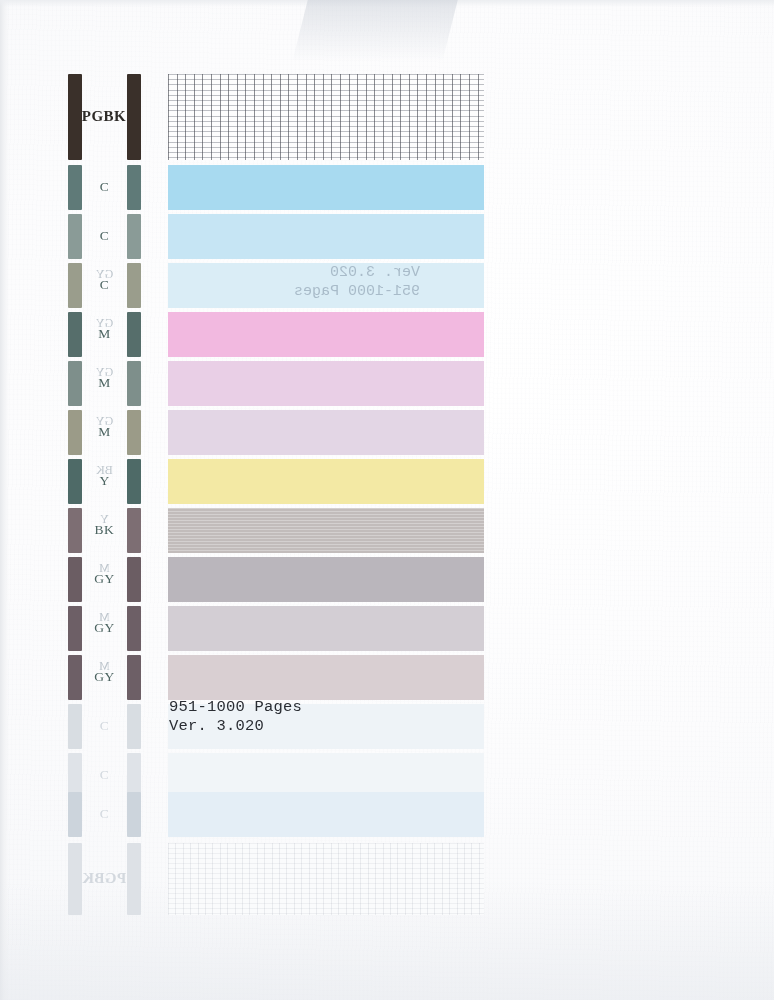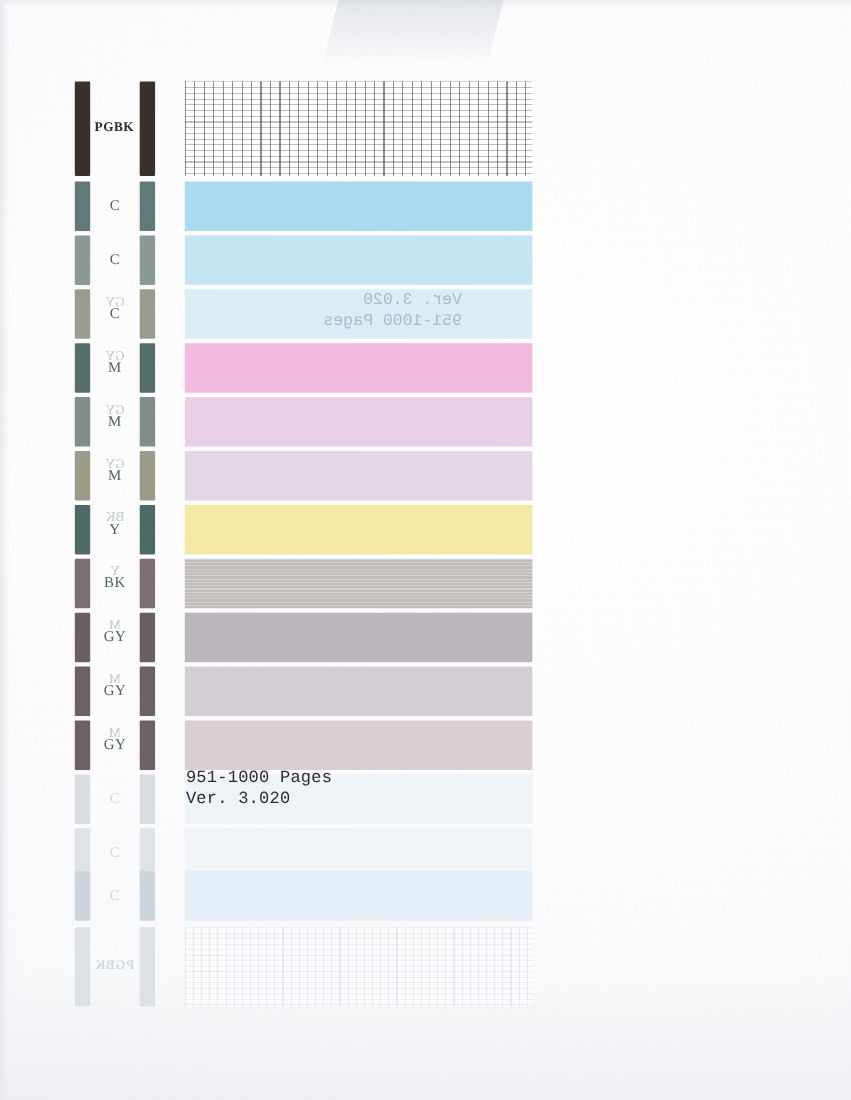--- a/index.html
+++ b/index.html
@@ -75,21 +75,21 @@
   .row-label {
     position: absolute;
     left: 82px;
     width: 45px;
     text-align: center;
     font-family: "Liberation Serif", serif;
     font-size: 13.5px;
     letter-spacing: 0.5px;
     color: #4c6461;
   }
-  .row-label.pgbk { font-size: 12px; left: 78px; width: 52px; font-weight: 600; color: #2e2b28; }
+  .row-label.pgbk { font-size: 15px; left: 78px; width: 52px; font-weight: 600; color: #2e2b28; }
 
   .patch {
     position: absolute;
     left: 168px;
     width: 316px;
   }
   .patch.striated::after {
     content: "";
     position: absolute;
     inset: 0;

